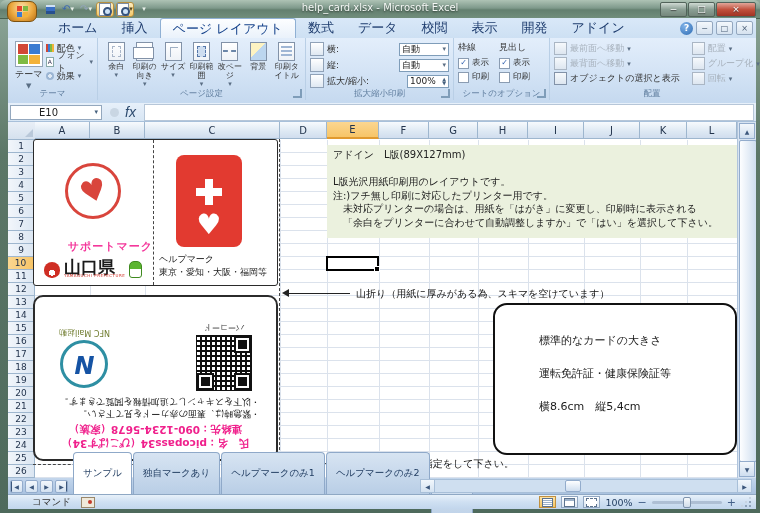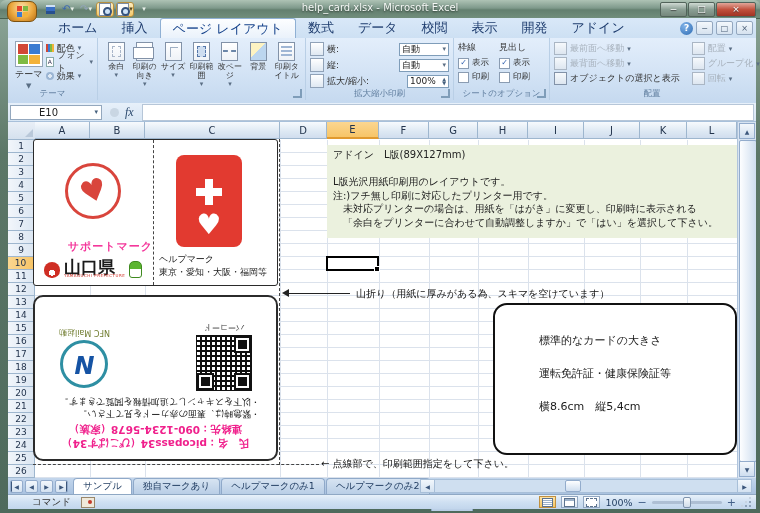--- a/index.html
+++ b/index.html
@@ -70,21 +70,21 @@
   .en{color:#333;}
   .ai{width:11px;height:11px;border:1px solid #aab6c4;background:linear-gradient(#f6f9fc,#dde6f0);}
   .ai.en{border-color:#8292a8;}
   
   .fbar{position:absolute;left:8px;top:103px;width:748px;height:19px;background:linear-gradient(#e7f0fa,#d8e6f4);
     border-bottom:1px solid #a8c0da;display:flex;align-items:center;padding:0 2px;box-sizing:border-box;gap:2px;}
   .nbox{width:92px;height:15px;background:#fff;border:1px solid #94a8be;font-size:10px;color:#222;
     display:flex;align-items:center;justify-content:space-between;padding:0 3px 0 28px;box-sizing:border-box;}
   .ndrop{font-size:7px;color:#46617e;}
   .fdot{width:9px;height:9px;border-radius:50%;background:#c9d6e3;margin-left:6px;}
-  .fx{font-family:Liberation Serif, serif;font-style:italic;font-size:12px;color:#2c4a6e;margin:0 6px 0 4px;}
+  .fx{font-family:Liberation Sans, sans-serif;font-style:italic;font-size:14px;color:#2c4a6e;margin:0 6px 0 4px;}
   .finput{flex:1;height:15px;background:#fff;border:1px solid #b6c6d8;}
   
   .zone{position:absolute;left:8px;top:122px;width:748px;height:356px;background:#fff;overflow:hidden;}
   .corner{position:absolute;left:0;top:0;width:27px;height:17px;background:linear-gradient(#e9eff7,#d5e1ee);
     border-right:1px solid #9eb6ce;border-bottom:1px solid #9eb6ce;}
   .corner::after{content:"";position:absolute;right:2px;bottom:2px;border-left:8px solid transparent;border-bottom:8px solid #b9c8d9;}
   .ch{position:absolute;top:0;height:17px;border-right:1px solid #9eb6ce;border-bottom:1px solid #9eb6ce;box-sizing:border-box;
     background:linear-gradient(#f7fafd,#dde8f3 60%,#d0ddee);font-size:10px;color:#23344d;display:flex;align-items:center;justify-content:center;}
   .ch.sel{background:linear-gradient(#fbd690,#f7c568);border-bottom:2px solid #e19a2f;}
   .rowhead{position:absolute;left:0;top:18px;width:27px;}
@@ -143,21 +143,21 @@
   .vsb{position:absolute;left:1px;width:16px;border:1px solid #93accc;background:linear-gradient(#f4f8fc,#cfdeef);
     display:flex;align-items:center;justify-content:center;font-size:6px;color:#3c577c;box-sizing:border-box;}
   .vthumb{position:absolute;left:1px;top:18px;width:16px;height:320px;border:1px solid #93accc;border-radius:2px;background:linear-gradient(90deg,#fdfeff,#cfdeef);}
   
   .tbb{position:absolute;left:8px;top:478px;width:748px;height:16px;background:linear-gradient(#c3d6ec,#a9c2e0);display:flex;align-items:center;}
   .nbtn{width:13px;height:13px;margin-left:2px;background:linear-gradient(#f2f7fc,#d4e2f1);border:1px solid #93accc;
     font-size:6px;color:#3c577c;display:flex;align-items:center;justify-content:center;border-radius:2px;box-sizing:border-box;}
   .nbtn.first{box-shadow:inset 2px 0 0 -1px #3c577c;}
   .nbtn.last{box-shadow:inset -2px 0 0 -1px #3c577c;}
   .stabs{display:flex;margin-left:5px;height:16px;align-items:flex-end;}
-  .stab{padding:1px 9px;font-size:9.5px;color:#1e3a5f;background:linear-gradient(#d7e4f2,#b9cee6);
+  .stab{padding:14px 9px;font-size:9.5px;color:#1e3a5f;background:linear-gradient(#d7e4f2,#b9cee6);
     border:1px solid #8fa9c9;border-bottom:none;border-radius:4px 4px 0 0;margin-right:1px;white-space:nowrap;margin-top:32px;}
   .stabs .stab:first-child{background:#fff;}
   .itab{width:22px;text-align:center;position:relative;}
   .itab i{display:inline-block;width:8px;height:10px;background:#fff;border:1px solid #8292a8;position:relative;}
   .itab i::after{content:"";position:absolute;right:-3px;bottom:-2px;width:5px;height:5px;background:#e8932c;border-radius:50%;}
   .hs{position:absolute;right:4px;top:1px;width:332px;height:14px;background:#cfdff0;border:1px solid #a8bfd8;display:flex;box-sizing:border-box;}
   .hsb{width:13px;height:12px;background:linear-gradient(#f2f7fc,#d4e2f1);border-right:1px solid #a8bfd8;font-size:6px;color:#3c577c;display:flex;align-items:center;justify-content:center;}
   .hsb.r{border-right:none;border-left:1px solid #a8bfd8;margin-left:auto;}
   .hthumb{width:16px;height:12px;margin-left:130px;background:linear-gradient(#fdfeff,#cfdeef);border:1px solid #93accc;border-radius:2px;box-sizing:border-box;}
   
@@ -302,20 +302,21 @@
         </div>
       <div class="pbtn">
           <span class="ipage ip-bg"></span>
           <span>背景</span>
         </div>
       <div class="pbtn">
           <span class="ipage ip-title"></span>
           <span>印刷タイトル</span>
         </div>
     </div>
+    <div class="glabel">ページ設定</div>
     <span class="glaunch"></span>
   </div>
 
   <div class="rgroup" style="width:148px">
     <div class="srow">
         <span class="si"></span>
         <span>横:</span>
       <span class="vbox" style="margin-left:auto">
           <span>自動</span>
           <span class="carat">▾</span>

